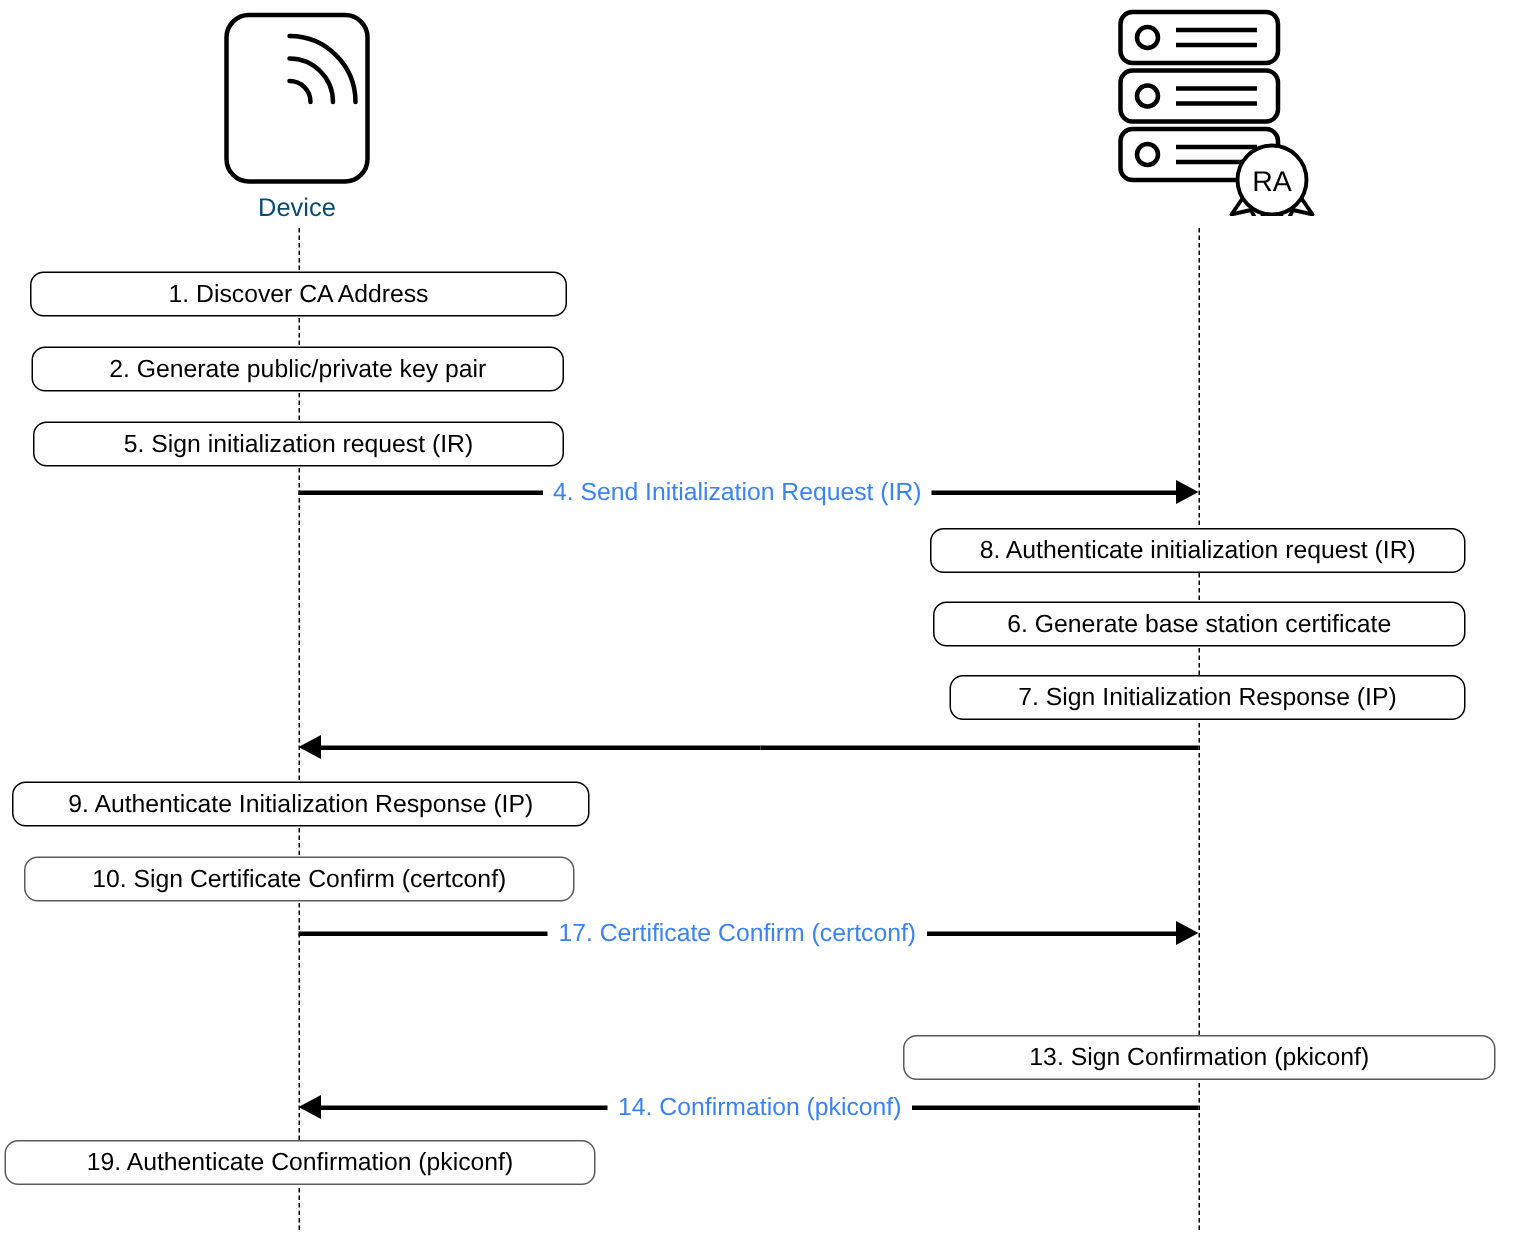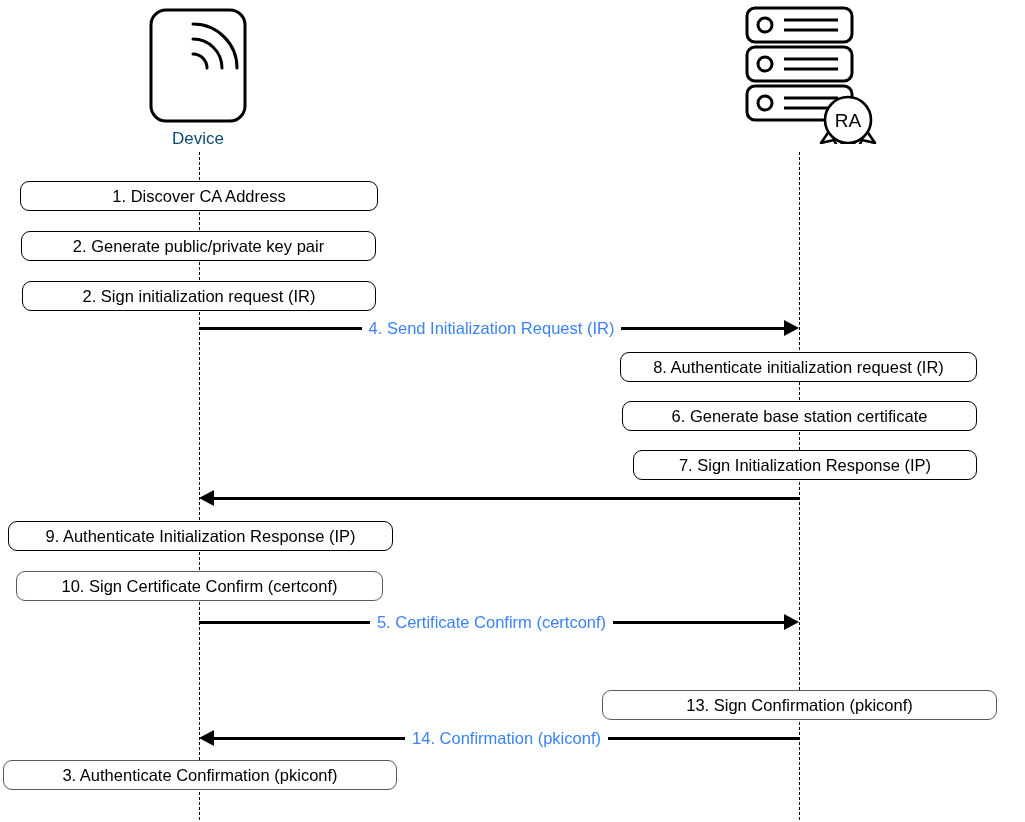--- a/index.html
+++ b/index.html
@@ -166,21 +166,21 @@
 
   <div class="box" style="left:20px; top:181px; width:358px; height:30px;">
     <span>1. Discover CA Address</span>
   </div>
 
   <div class="box" style="left:21px; top:231px; width:355px; height:30px;">
     <span>2. Generate public/private key pair</span>
   </div>
 
   <div class="box" style="left:22px; top:281px; width:354px; height:30px;">
-    <span>2. Sign initialization request (IR)</span>
+    <span>5. Sign initialization request (IR)</span>
   </div>
 
   <div class="msg" style="left:199px; top:317px; width:600px;">
     <span class="seg"></span>
     <span class="msg-label">4. Send Initialization Request (IR)</span>
     <span class="seg"></span>
     <span class="head right"></span>
   </div>
 
   <div class="box" style="left:620px; top:352px; width:357px; height:30px;">
@@ -204,34 +204,34 @@
   <div class="box" style="left:8px; top:521px; width:385px; height:30px;">
     <span>9. Authenticate Initialization Response (IP)</span>
   </div>
 
   <div class="box soft" style="left:16px; top:571px; width:367px; height:30px;">
     <span>10. Sign Certificate Confirm (certconf)</span>
   </div>
 
   <div class="msg" style="left:199px; top:611px; width:600px;">
     <span class="seg"></span>
-    <span class="msg-label">5. Certificate Confirm (certconf)</span>
+    <span class="msg-label">17. Certificate Confirm (certconf)</span>
     <span class="seg"></span>
     <span class="head right"></span>
   </div>
 
 
   <div class="box soft" style="left:602px; top:690px; width:395px; height:30px;">
     <span>13. Sign Confirmation (pkiconf)</span>
   </div>
 
   <div class="msg" style="left:199px; top:727px; width:600px;">
     <span class="head left"></span>
     <span class="seg"></span>
     <span class="msg-label">14. Confirmation (pkiconf)</span>
     <span class="seg"></span>
   </div>
 
   <div class="box soft" style="left:3px; top:760px; width:394px; height:30px;">
-    <span>3. Authenticate Confirmation (pkiconf)</span>
+    <span>19. Authenticate Confirmation (pkiconf)</span>
   </div>
 
 </div>
 
 </body></html>

